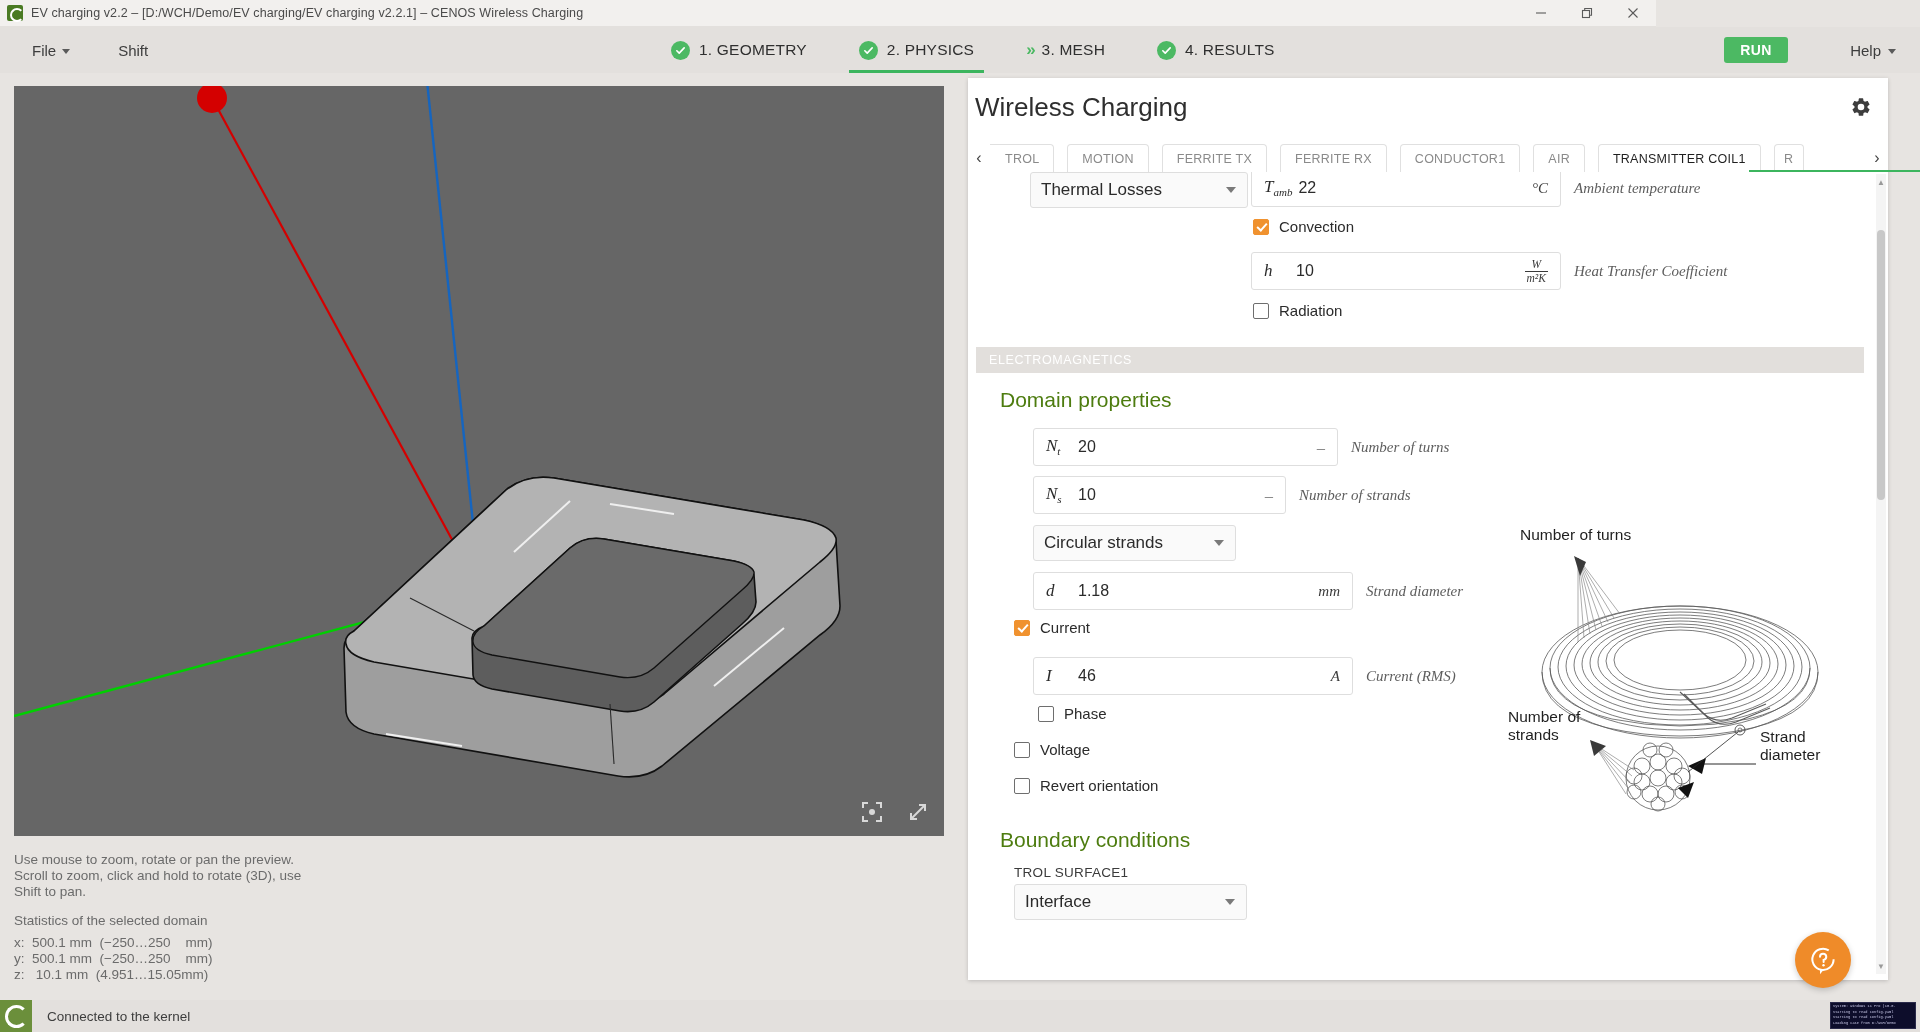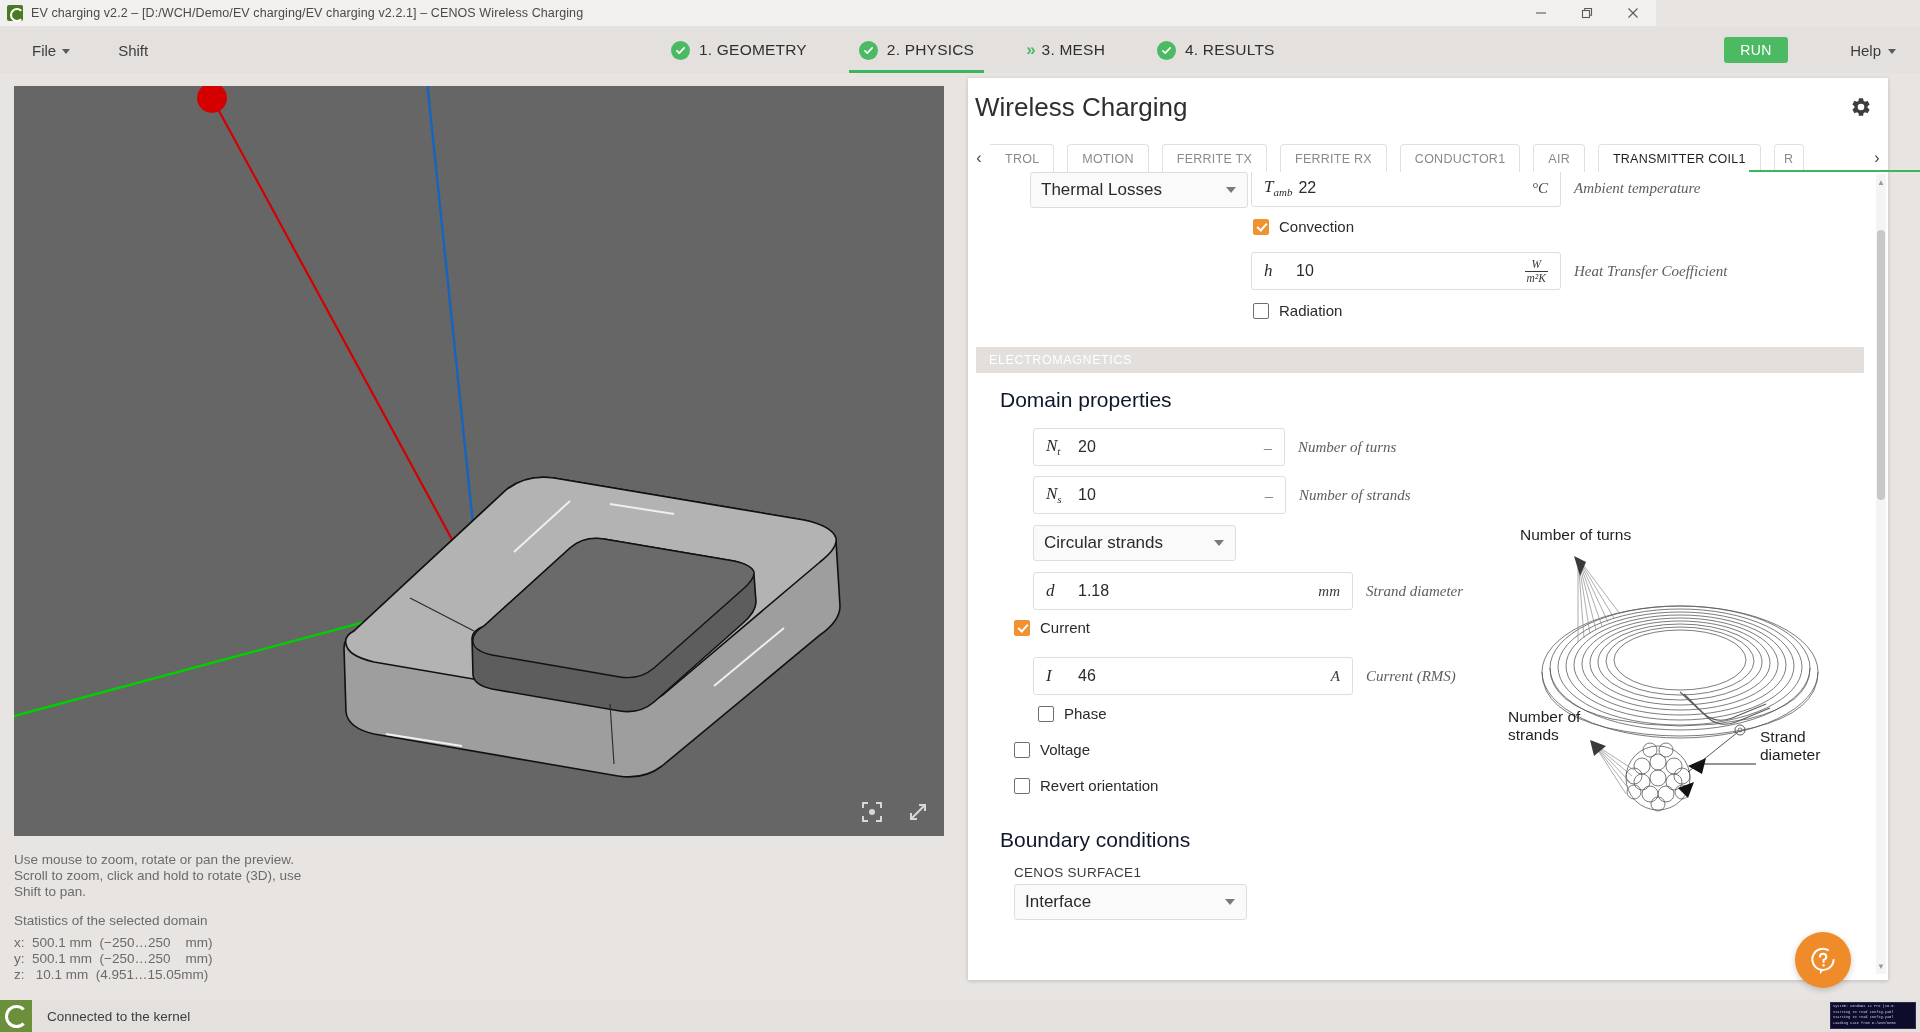--- a/index.html
+++ b/index.html
@@ -73,21 +73,21 @@
   .check-icon {
     width: 19px; height: 19px; border-radius: 50%; background: #4cb963;
     display: flex; align-items: center; justify-content: center; flex: none;
   }
   .check-icon svg { display: block; }
   .chev-icon { color: #4cb963; font-size: 17px; font-weight: bold; letter-spacing: -3px; flex: none; }
 
   .run-btn {
     position: absolute; right: 132px; top: 10px;
     width: 64px; height: 26px; background: #4cb963; color: #fff;
-    border: none; border-radius: 3px; font-size: 14px; font-weight: normal;
+    border: none; border-radius: 3px; font-size: 14px; font-weight: bold;
     font-family: "Liberation Sans", sans-serif; letter-spacing: .4px;
     display: flex; align-items: center; justify-content: center; cursor: pointer;
   }
   .help-menu {
     position: absolute; right: 24px; top: 0; height: 46px;
     display: flex; align-items: center; gap: 7px; font-size: 15px; color: #3d3d3d;
   }
 
   
   .viewport-wrap {
@@ -229,21 +229,21 @@
     content: ""; position: absolute; left: 4.5px; top: 1.5px;
     width: 4px; height: 8px; border: solid #fff; border-width: 0 2px 2px 0;
     transform: rotate(42deg);
   }
   .cblabel { font-size: 15px; color: #2b2b2b; }
 
   .section-head {
     background: #e2dfdc; height: 26px; display: flex; align-items: center;
     padding-left: 13px; font-size: 12.5px; color: #ffffff; letter-spacing: .6px;
   }
-  .h2 { font-size: 21px; color: #0f172a; font-weight: normal; }
+  .h2 { font-size: 21px; color: #4d7c0f; font-weight: normal; }
   .sublabel { font-size: 13.5px; color: #3b3b3b; letter-spacing: .3px; }
 
   
   .coil-fig { position: absolute; left: 540px; top: 360px; width: 350px; height: 290px; }
   .coil-fig svg { display: block; }
 
   
   .help-fab {
     position: absolute; left: 1795px; top: 932px; width: 56px; height: 56px;
     background: #ef8b29; border-radius: 50%;
@@ -476,21 +476,21 @@
       <span class="cblabel">Radiation</span>
     </div>
 
     <div class="section-head" style="position:absolute; left:8px; right:24px; top:175px;">
       <span>ELECTROMAGNETICS</span>
     </div>
 
     <div class="h2" style="position:absolute; left:32px; top:216px;">Domain properties</div>
 
     <div class="row" style="position:absolute; left:65px; top:256px;">
-      <div class="field" style="width:252px;">
+      <div class="field" style="width:305px;">
         <span class="sym">N<span class="sub">t</span></span>
         <span class="val">20</span>
         <span class="dash">–</span>
       </div>
       <span class="desc">Number of turns</span>
     </div>
 
     <div class="row" style="position:absolute; left:65px; top:304px;">
       <div class="field" style="width:253px;">
         <span class="sym">N<span class="sub">s</span></span>
@@ -535,21 +535,21 @@
     <div class="cbrow" style="position:absolute; left:46px; top:569px;">
       <span class="cb"></span>
       <span class="cblabel">Voltage</span>
     </div>
     <div class="cbrow" style="position:absolute; left:46px; top:605px;">
       <span class="cb"></span>
       <span class="cblabel">Revert orientation</span>
     </div>
 
     <div class="h2" style="position:absolute; left:32px; top:656px;">Boundary conditions</div>
-    <div class="sublabel" style="position:absolute; left:46px; top:693px;">CENOS SURFACE1</div>
+    <div class="sublabel" style="position:absolute; left:46px; top:693px;">TROL SURFACE1</div>
     <div class="select" style="position:absolute; left:46px; top:712px; width:233px;">
       <span>Interface</span>
       <span class="arrow"></span>
     </div>
 
     <div class="coil-fig">
       <svg width="350" height="290" viewBox="0 0 350 290">
         <g stroke="#5a5a5a" stroke-width="0.8" fill="none">
 
           <ellipse cx="172" cy="140" rx="138" ry="66"></ellipse>

